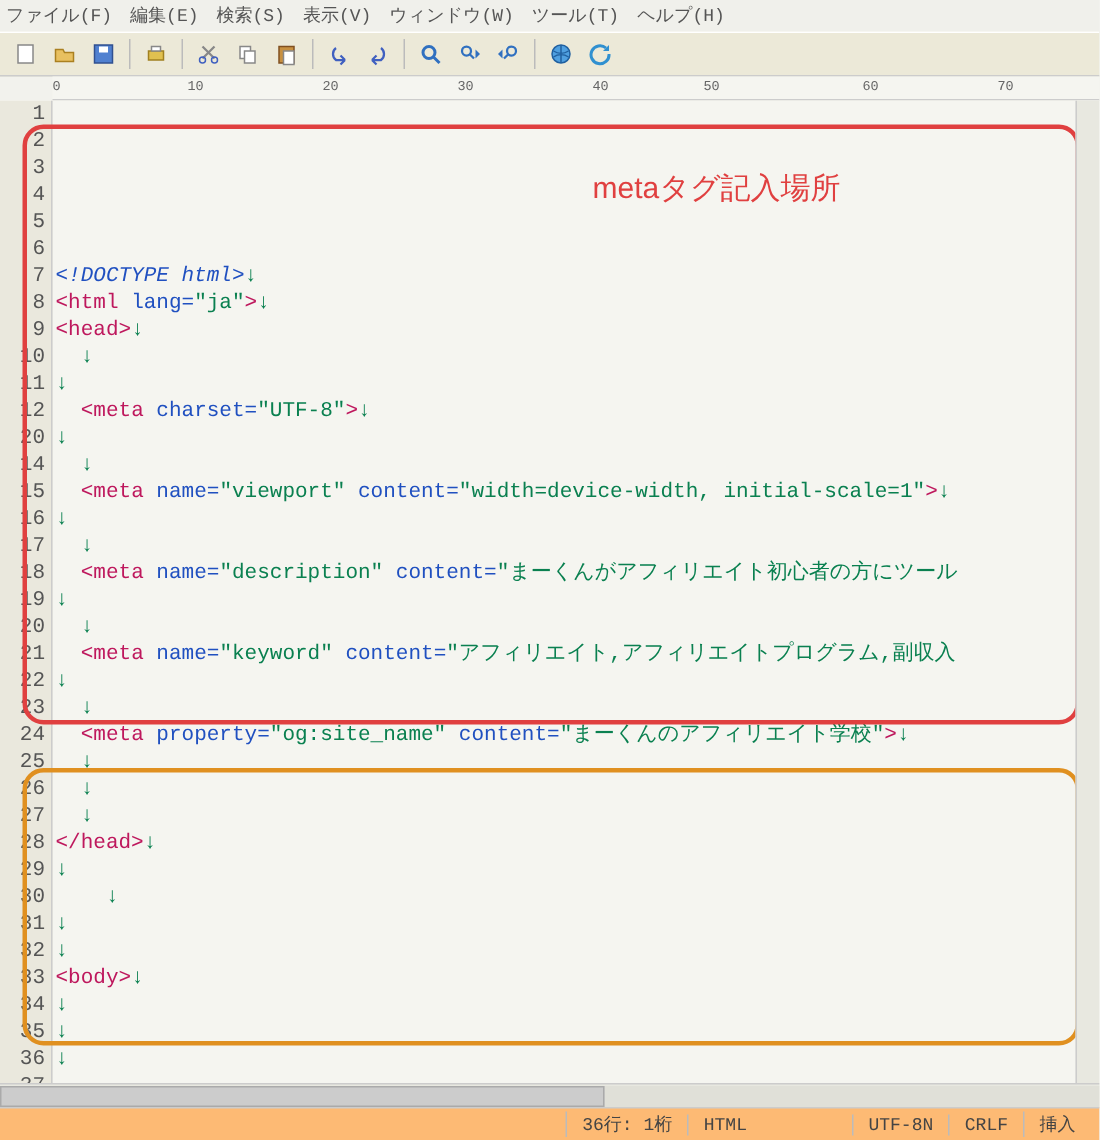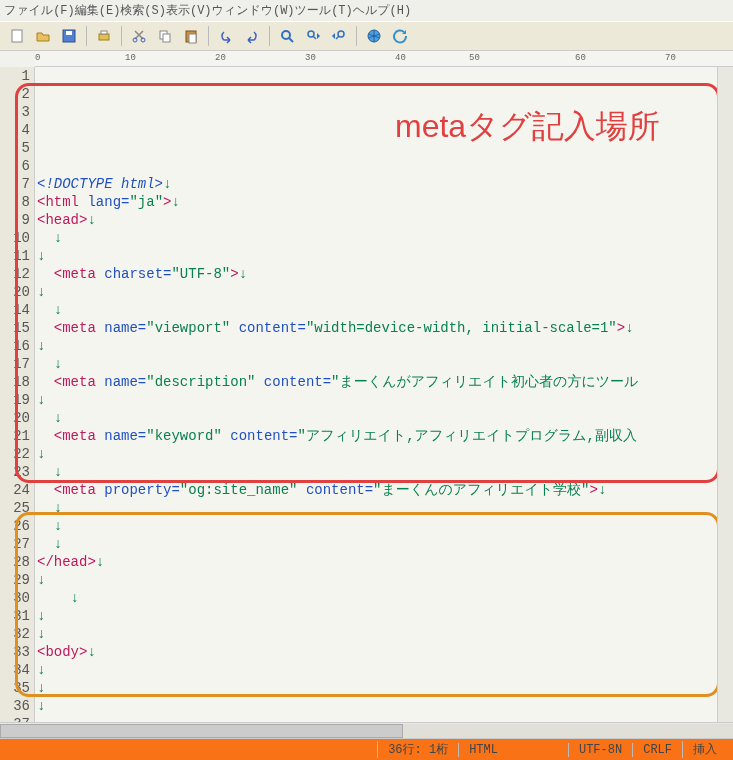--- a/index.html
+++ b/index.html
@@ -9,20 +9,21 @@
   background: #f2f2ed;
   width: 733px;
   height: 760px;
   overflow: hidden;
   display: flex;
   flex-direction: column;
 }
 .menubar {
   display: flex;
   padding: 2px 4px;
+  gap: 12px;
   background: #f0f0eb;
   color: #555;
   font-size: 12px;
 }
 .menubar span { cursor: default; }
 .toolbar {
   display: flex;
   align-items: center;
   padding: 3px 6px;
   gap: 4px;
@@ -83,21 +84,21 @@
   padding-left: 2px;
 }
 .code .line { height: 18px; }
 .tok-doctype { color: #2050c0; font-style: italic; }
 .tok-tag { color: #be185d; }
 .tok-attr { color: #2050c0; }
 .tok-val { color: #0a8050; }
 .tok-nl { color: #0a8050; }
 .annotation1 {
   position: absolute;
-  font-size: 32px;
+  font-size: 20px;
   color: #e04040;
   font-weight: normal;
   font-family: sans-serif;
 }
 .annotation2 {
   position: absolute;
   font-size: 24px;
   color: #e09020;
   font-weight: normal;
   font-family: sans-serif;
@@ -127,21 +128,21 @@
   position: absolute;
   right: 0; top: 0; bottom: 0;
   width: 16px;
   background: #e8e8e0;
   border-left: 1px solid #ccc;
 }
 .statusbar {
   display: flex;
   align-items: center;
   height: 22px;
-  background: #f97316;
+  background: #fdba74;
   border-top: 1px solid #ccc;
   font-size: 12px;
   color: #444;
   padding: 0 6px;
 }
 .status-seg { padding: 0 10px; border-left: 1px solid #bbb; }
 .status-seg:first-child { border-left: none; }
 .flex-spacer { flex: 1; }
 svg { display: block; }
 </style>

